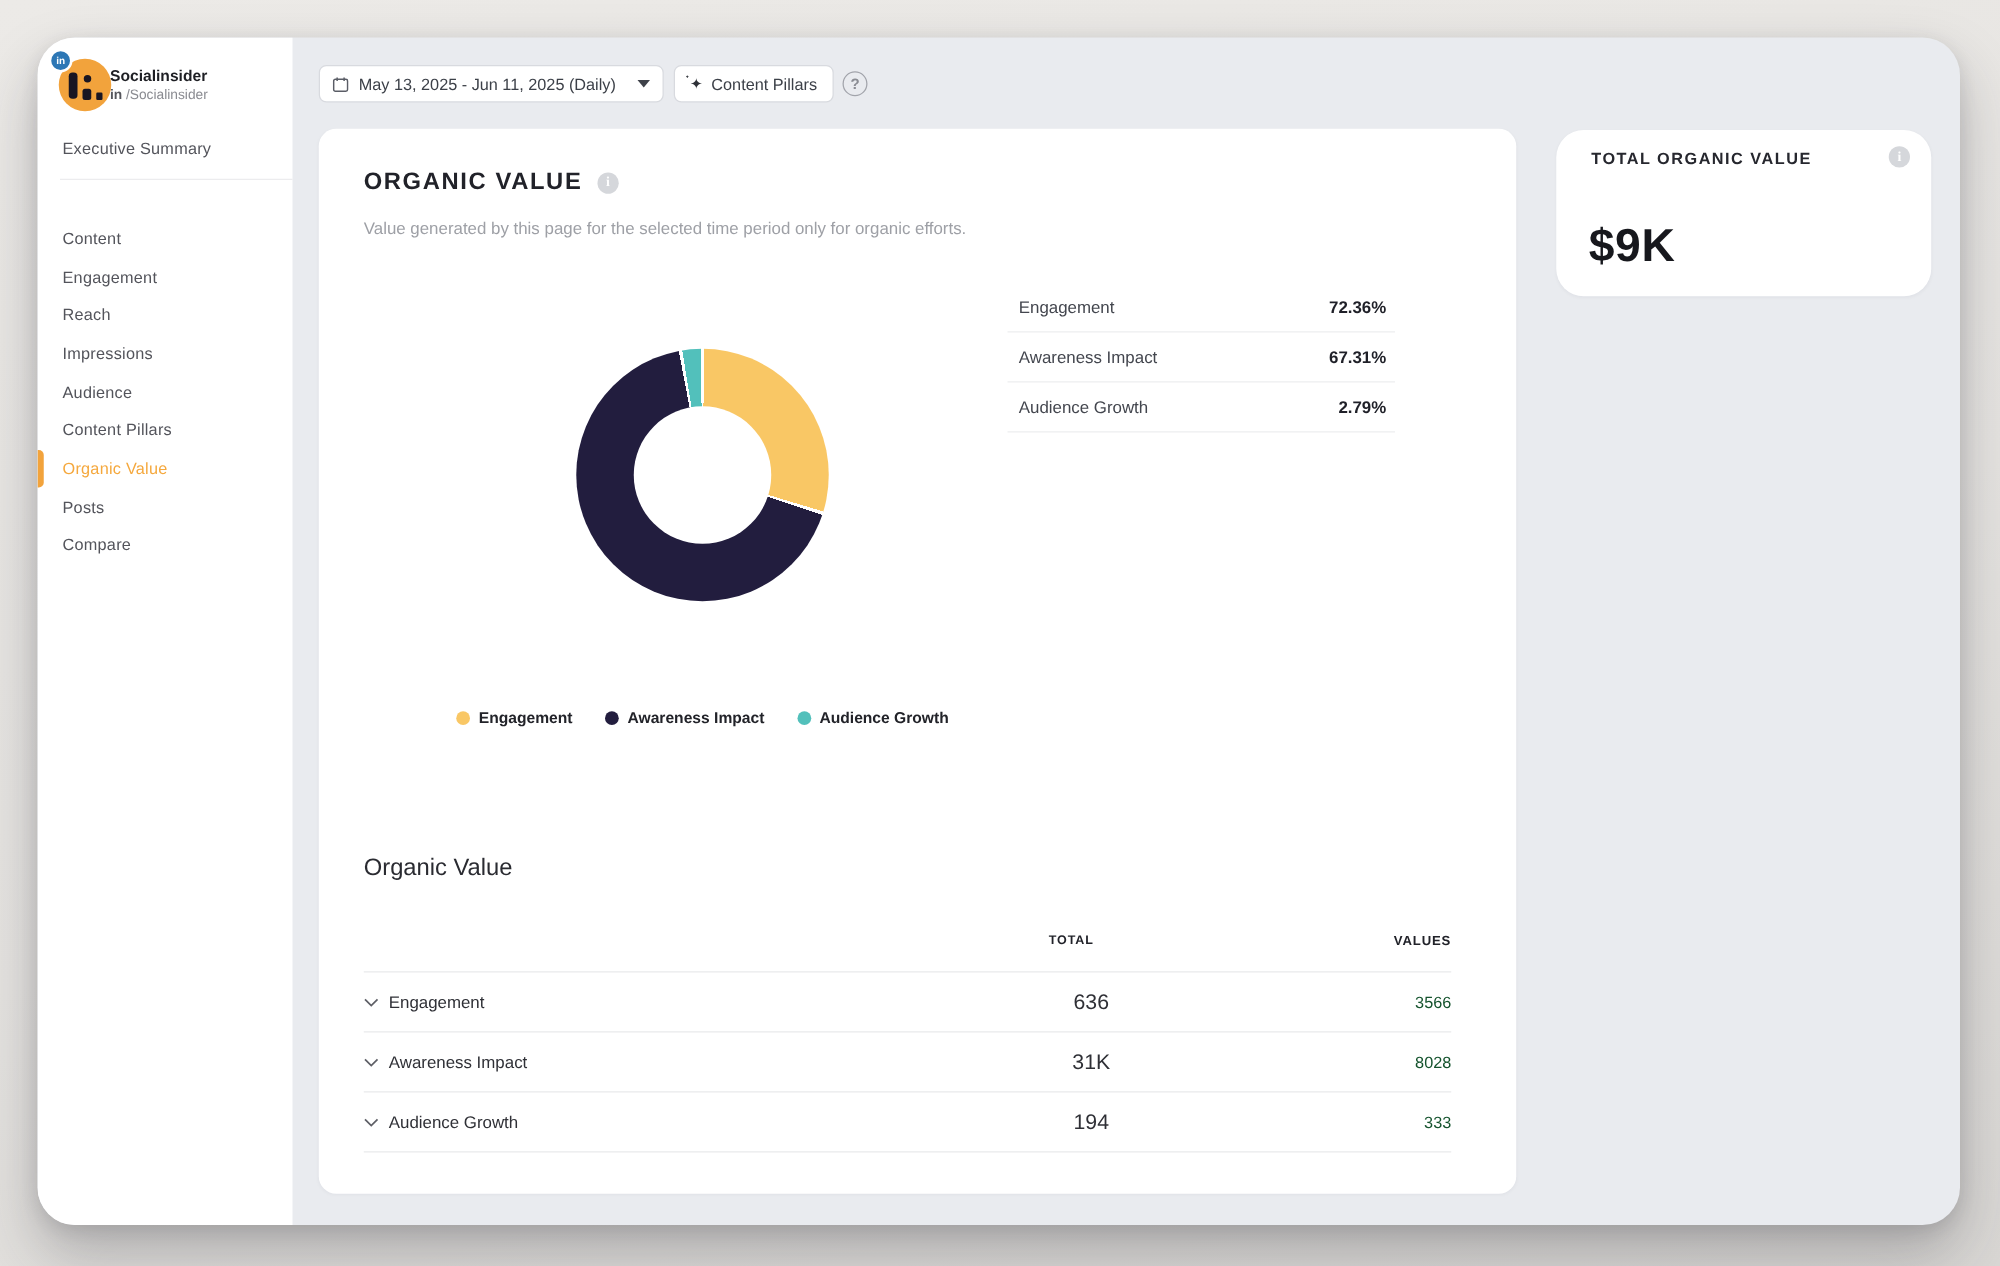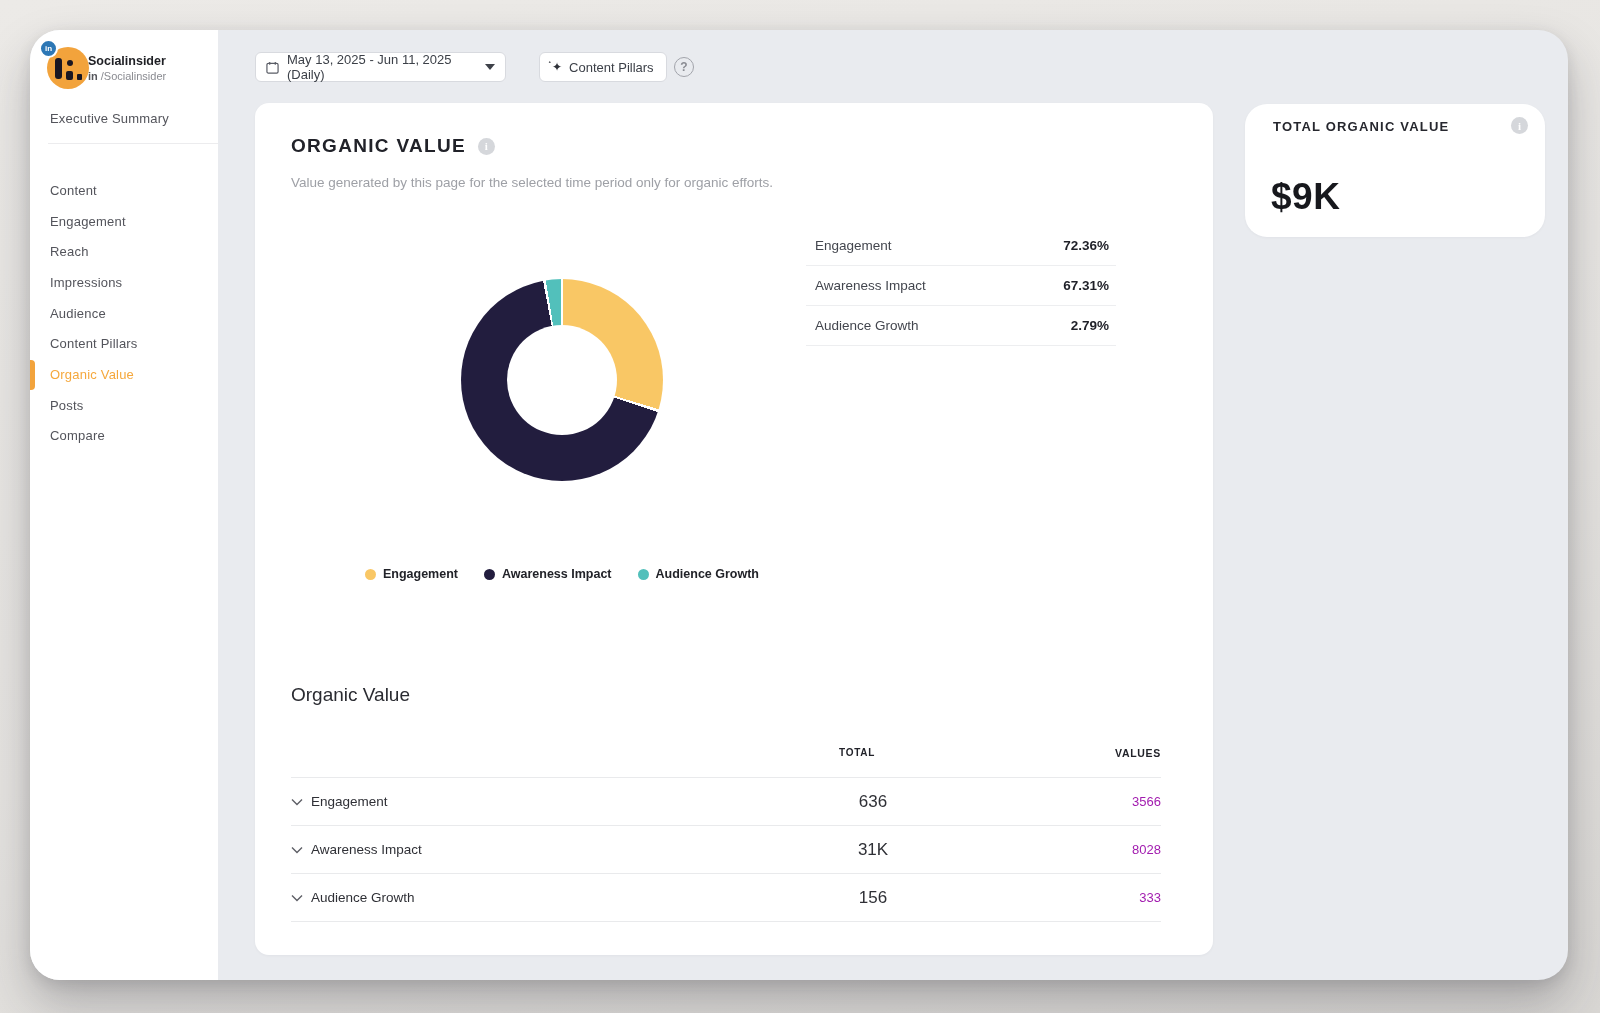--- a/index.html
+++ b/index.html
@@ -8,21 +8,21 @@
     font-family:"Liberation Sans", sans-serif;
     background:linear-gradient(165deg,#ECEAE7 0%,#E6E4E1 55%,#D9D7D4 100%);
     position:relative; color:#26272E;
   }
   .window {
     position:absolute; left:30px; top:30px; width:1538px; height:950px;
     border-radius:30px; background:#E9EBEF; overflow:hidden;
     box-shadow:0 24px 48px rgba(40,40,50,.28), 0 4px 14px rgba(40,40,50,.12);
   }
   
-  .sidebar { position:absolute; left:0; top:0; width:188px; height:100%; background:#FFFFFF; }
+  .sidebar { position:absolute; left:0; top:0; width:204px; height:100%; background:#FFFFFF; }
   .brand-logo { position:absolute; left:17px; top:17px; width:42px; height:42px; border-radius:50%; background:#F2A33C; }
   .brand-logo .g1 { position:absolute; left:8px; top:11px; width:7px; height:21px; border-radius:3px; background:#191622; }
   .brand-logo .g2 { position:absolute; left:20px; top:13px; width:6px; height:6px; border-radius:50%; background:#191622; }
   .brand-logo .g3 { position:absolute; left:19px; top:24px; width:7px; height:9px; border-radius:2px; background:#191622; }
   .brand-logo .g4 { position:absolute; left:30px; top:27px; width:5px; height:6px; border-radius:1px; background:#191622; }
   .li-badge {
     position:absolute; left:9px; top:9px; width:19px; height:19px; border-radius:50%;
     background:#2D77B5; border:2px solid #FFFFFF; color:#fff; font-size:8px; font-weight:700;
     display:flex; align-items:center; justify-content:center;
   }
@@ -34,21 +34,21 @@
     position:absolute; left:20px; font-size:13px; color:#53545B; letter-spacing:.2px;
     cursor:pointer; white-space:nowrap; line-height:16px;
   }
   .nav-item.active { color:#F5A83D; font-weight:400; }
   .active-bar { position:absolute; left:0; top:300px; width:5px; height:30px; background:#F2A33C; border-radius:0 4px 4px 0; }
   
   .btn {
     position:absolute; top:22px; height:30px; background:#FFFFFF; border:1px solid #D8DADF;
     border-radius:6px; display:flex; align-items:center; font-size:13px; color:#3C4048; cursor:pointer;
   }
-  .date-btn { left:225px; width:251px; padding:0 10px; }
+  .date-btn { left:225px; width:276px; padding:0 10px; }
   .cal-icon { width:13px; height:13px; margin-right:8px; flex:none; }
   .caret-down {
     width:0; height:0; border-left:5px solid transparent; border-right:5px solid transparent;
     border-top:6px solid #3E4149; margin-left:auto;
   }
   .pillars-btn { left:509px; padding:0 12px; }
   .sparkle { font-size:12px; margin-right:7px; color:#2E3138; position:relative; }
   .sparkle::after { content:"˖"; position:absolute; left:-4px; top:-6px; font-size:11px; }
   .help-icon {
     position:absolute; left:644px; top:27px; width:20px; height:20px; border-radius:50%;
@@ -92,21 +92,21 @@
   
   .tbl-title { position:absolute; left:36px; top:581px; font-size:19px; font-weight:500; color:#2A2B31; }
   .tbl { position:absolute; left:36px; top:630px; width:870px; }
   .tbl-head { position:relative; height:45px; border-bottom:1px solid #E9EAEC; }
   .col-total-h { position:absolute; left:466px; top:14px; width:200px; text-align:center; font-size:10px; font-weight:700; letter-spacing:.7px; color:#212229; }
   .col-values-h { position:absolute; right:0; top:14px; width:200px; text-align:right; font-size:10.5px; font-weight:700; letter-spacing:.7px; color:#212229; }
   .tbl-row { position:relative; height:48px; border-bottom:1px solid #E9EAEC; display:flex; align-items:center; cursor:pointer; }
   .row-chevron { width:12px; height:8px; margin-right:8px; flex:none; }
   .row-label { font-size:13.5px; color:#2F3036; }
   .cell-total { position:absolute; left:482px; width:200px; text-align:center; font-size:17px; color:#2F3036; }
-  .cell-values { position:absolute; right:0; width:200px; text-align:right; font-size:13px; color:#a21caf; }
+  .cell-values { position:absolute; right:0; width:200px; text-align:right; font-size:13px; color:#14532d; }
 </style>
 </head>
 <body>
 
 <div class="window">
 
   <div class="sidebar">
     <div class="brand-logo">
       <div class="g1"></div>
       <div class="g2"></div>
@@ -210,21 +210,21 @@
           </svg>
         <span class="row-label">Awareness Impact</span>
         <span class="cell-total">31K</span>
         <span class="cell-values">8028</span>
       </div>
       <div class="tbl-row">
         <svg class="row-chevron" viewBox="0 0 12 8" fill="none" stroke="#5E5F66" stroke-width="1.4">
             <polyline points="1,1.5 6,6.5 11,1.5"></polyline>
           </svg>
         <span class="row-label">Audience Growth</span>
-        <span class="cell-total">156</span>
+        <span class="cell-total">194</span>
         <span class="cell-values">333</span>
       </div>
     </div>
   </div>
 
   <div class="summary-card">
     <div class="summary-title">TOTAL ORGANIC VALUE</div>
     <div class="summary-info info-icon">i</div>
     <div class="summary-value">$9K</div>
   </div>

